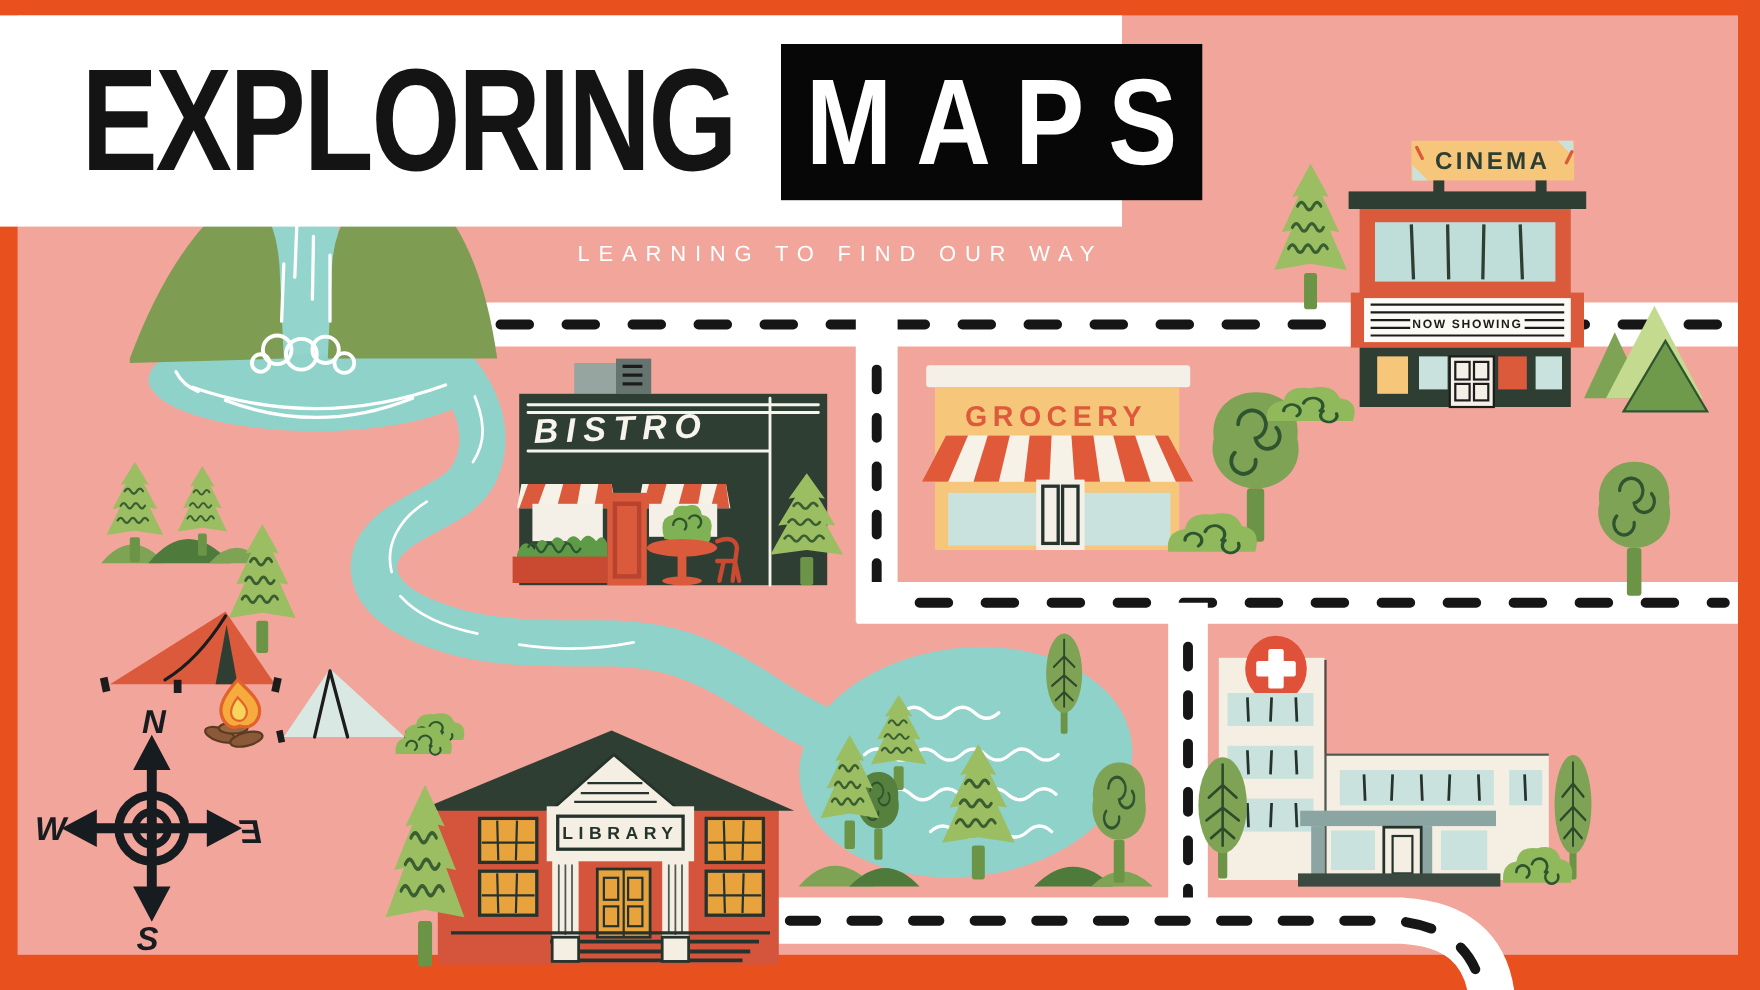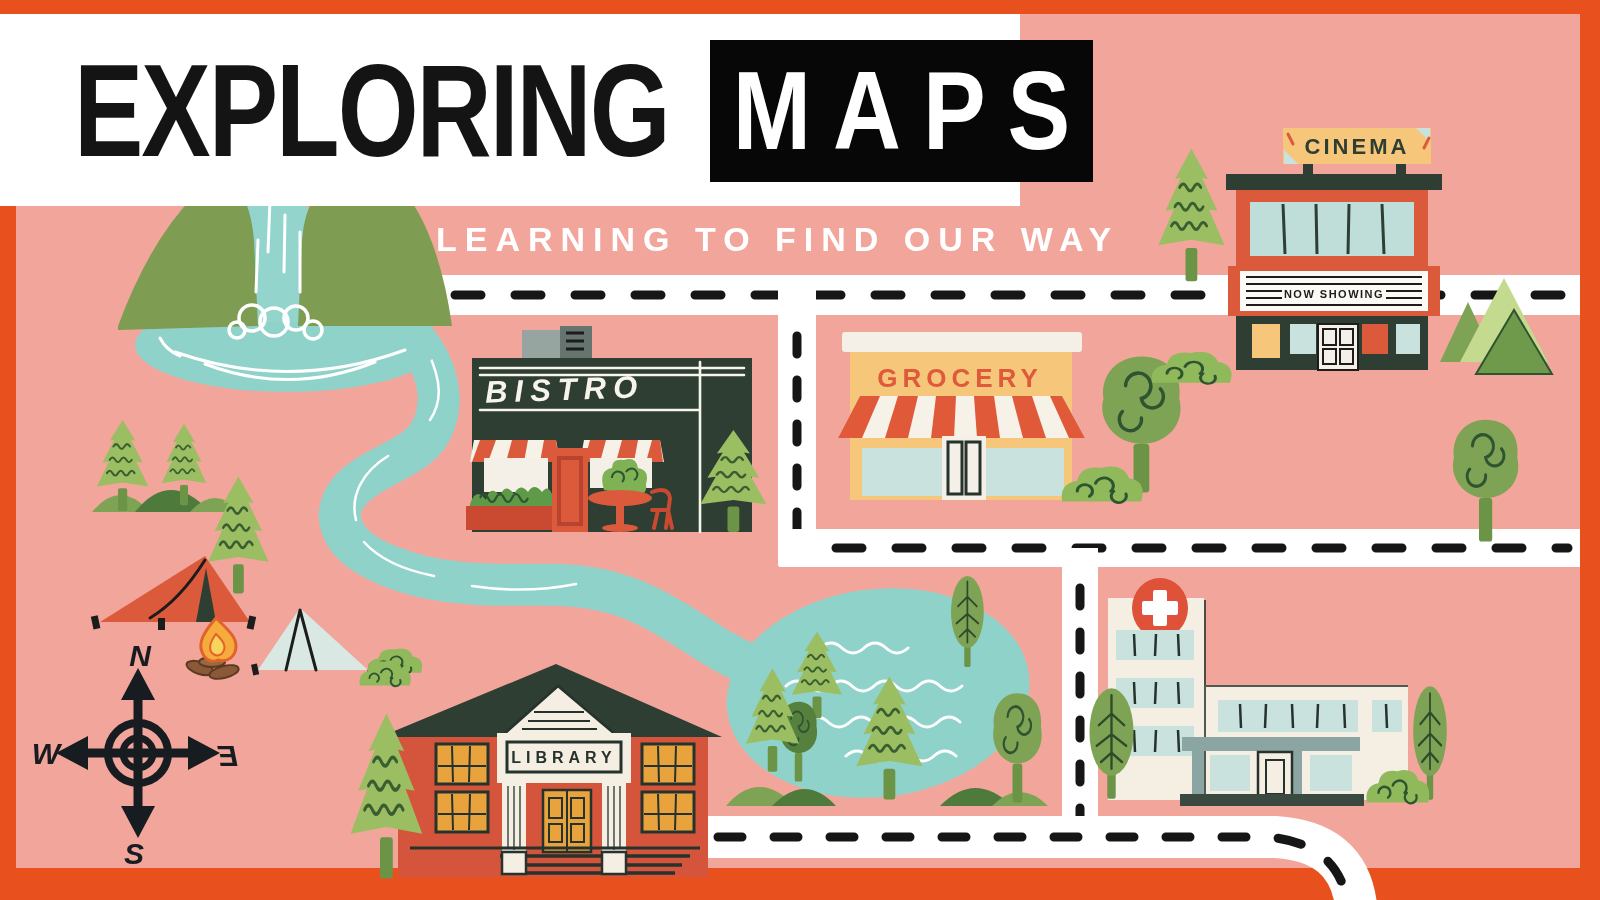--- a/index.html
+++ b/index.html
@@ -9,22 +9,22 @@
 
   
   .banner{position:absolute;left:0;top:14px;width:1020px;height:192px;background:#FFFFFF;
           display:flex;align-items:center;z-index:5;}
   .title-main{margin-left:74px;color:#141414;font-weight:bold;font-size:104px;
               letter-spacing:-2px;transform:scaleY(1.27);white-space:nowrap;}
   .title-box{position:absolute;left:710px;top:40px;width:383px;height:142px;background:#070707;
              display:flex;align-items:center;justify-content:center;z-index:6;}
   .title-highlight{color:#FFFFFF;font-weight:bold;font-size:94px;letter-spacing:22px;
                    padding-left:22px;transform:scaleY(1.18);white-space:nowrap;}
-  .subtitle{position:absolute;left:436px;top:220px;width:680px;text-align:center;z-index:5;
-            color:#FFFFFF;font-weight:bold;font-size:34px;letter-spacing:8px;white-space:nowrap;}
+  .subtitle{position:absolute;left:424px;top:220px;width:680px;text-align:center;z-index:5;
+            color:#FFFFFF;font-weight:normal;font-size:20px;letter-spacing:8px;white-space:nowrap;}
 
   
   text{font-family:"Liberation Sans",sans-serif;}
   .lbl-cinema{font-size:22px;font-weight:bold;fill:#2F3E33;letter-spacing:3px;}
   .lbl-marquee{font-size:11px;font-weight:bold;fill:#1C1C1C;letter-spacing:1.5px;}
   .lbl-grocery{font-size:26px;font-weight:bold;fill:#DE5A3B;letter-spacing:5px;}
   .lbl-bistro{font-size:31px;font-style:italic;font-weight:bold;fill:#F7F4EC;letter-spacing:7px;}
   .lbl-library{font-size:16px;font-weight:bold;fill:#26332D;letter-spacing:5px;}
   .lbl-compass{font-size:30px;font-weight:bold;font-style:italic;fill:#171C21;}
 </style>

